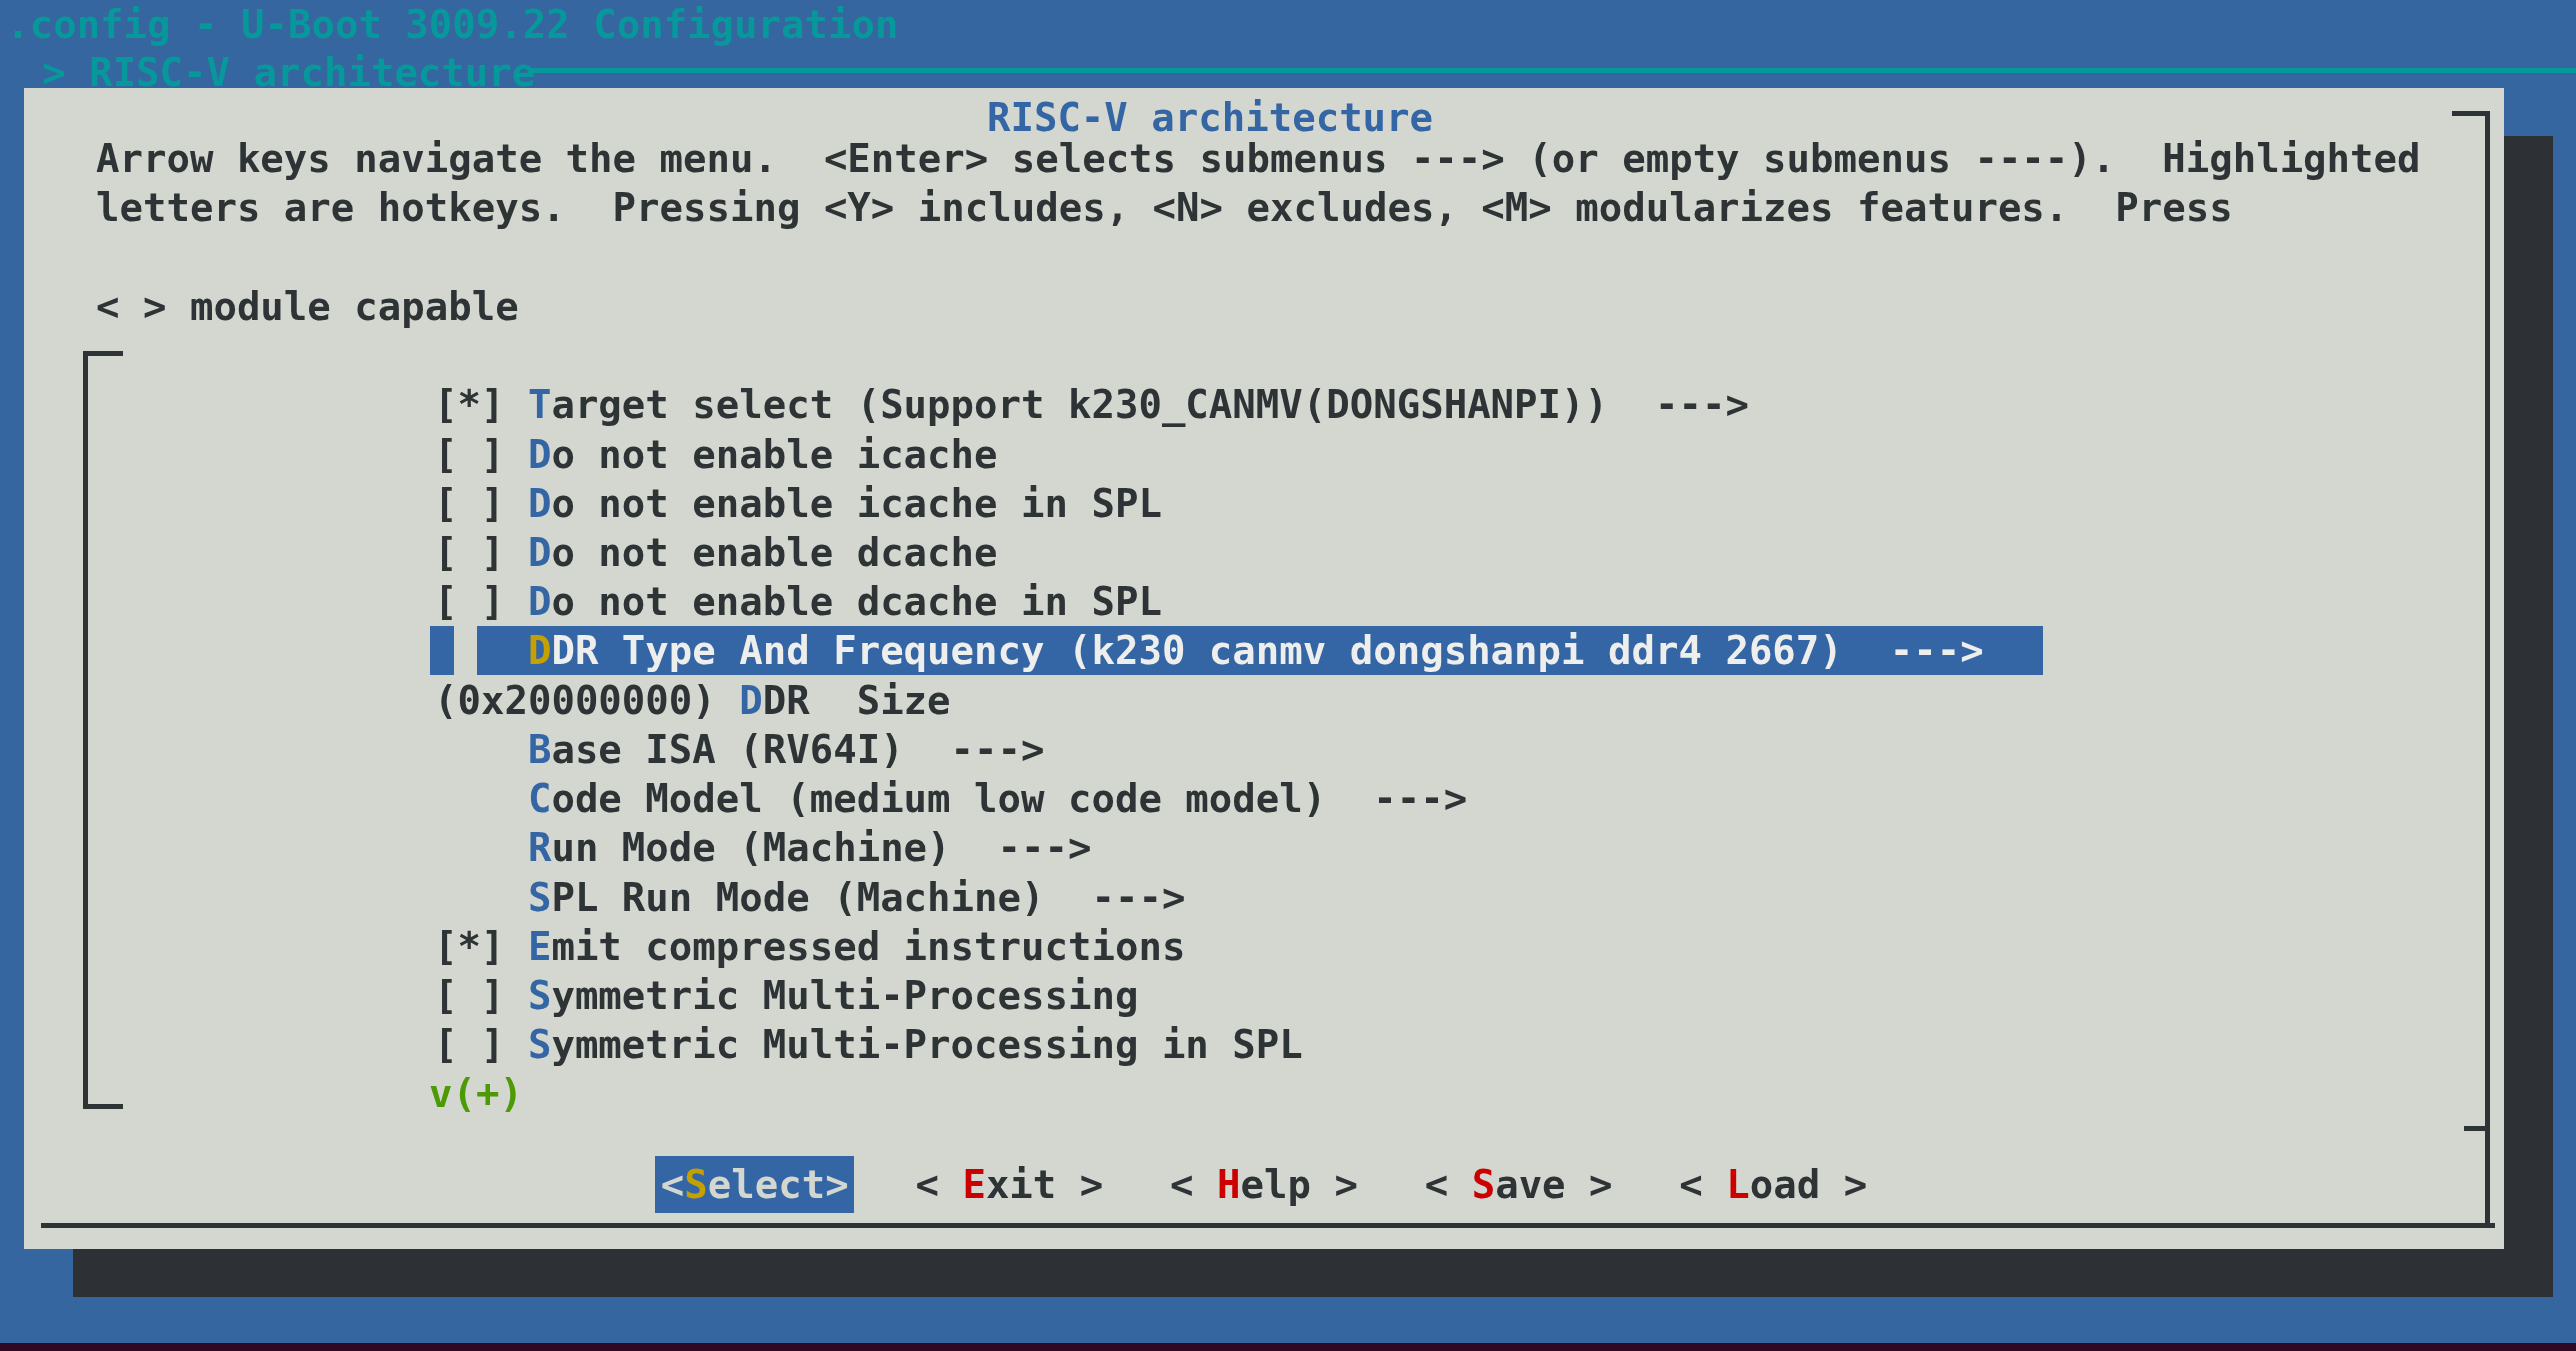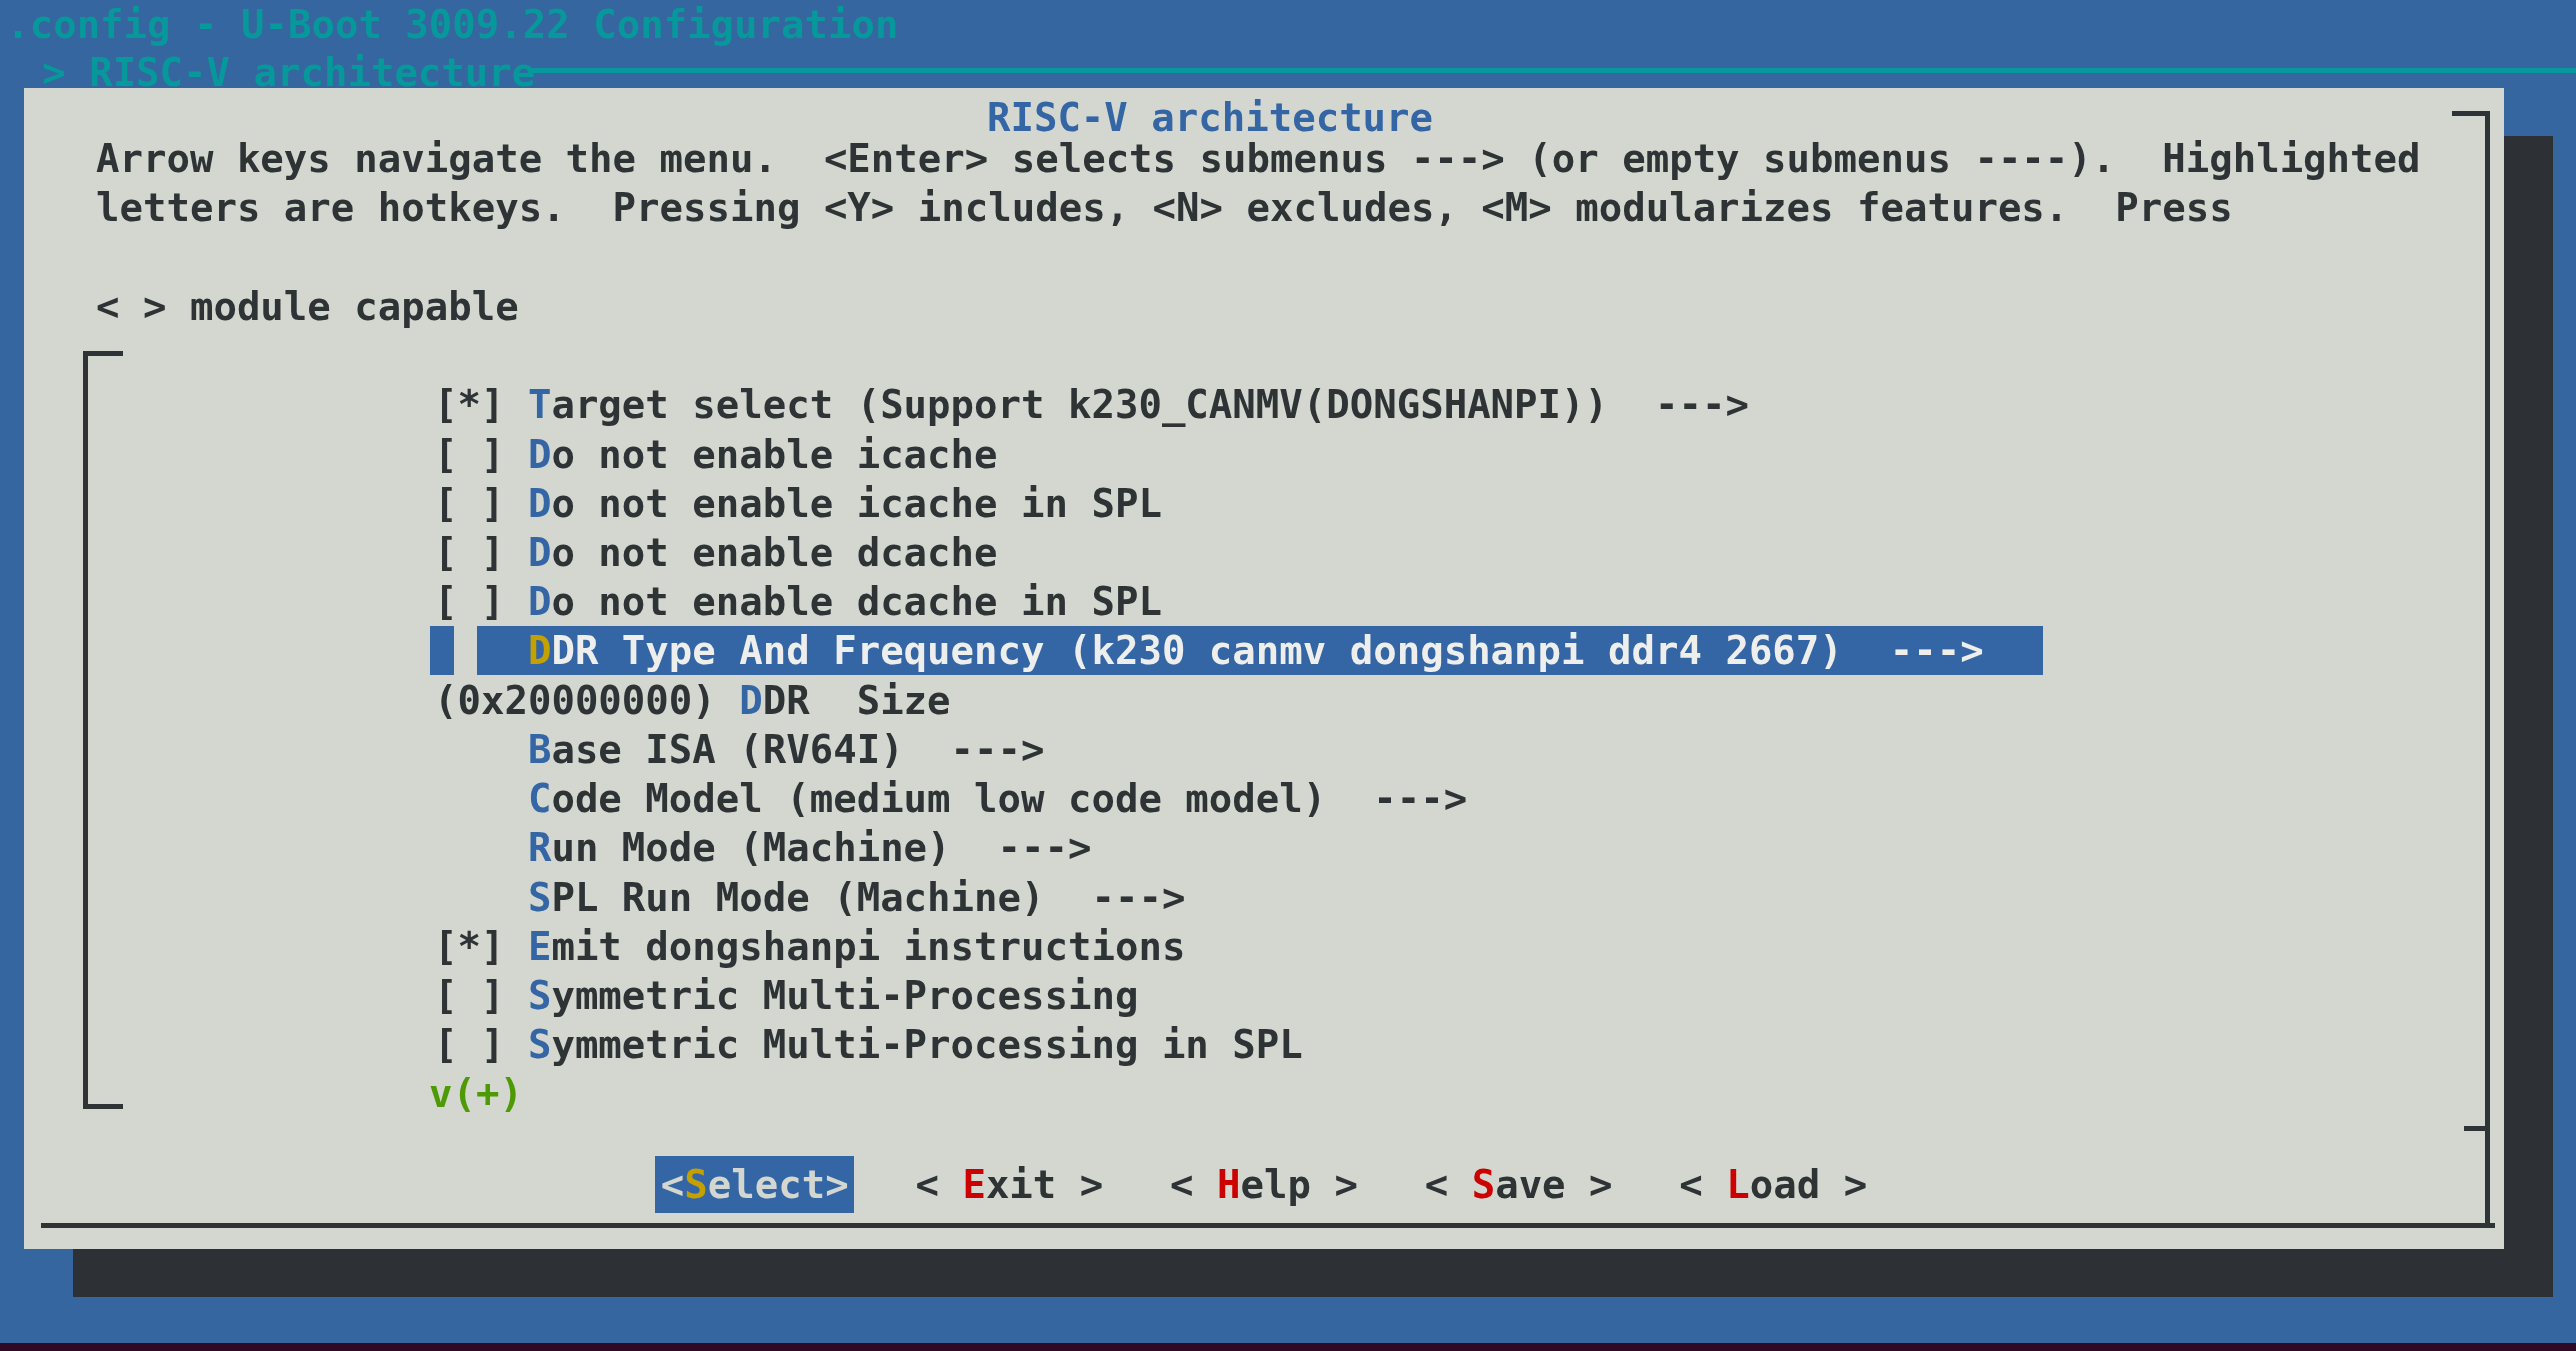--- a/index.html
+++ b/index.html
@@ -69,21 +69,21 @@
   <div class="menu-row" style="top:342px;"><span class="pre">[ ] </span><span class="hk">D</span><span class="pre">o not enable icache</span></div>
   <div class="menu-row" style="top:391px;"><span class="pre">[ ] </span><span class="hk">D</span><span class="pre">o not enable icache in SPL</span></div>
   <div class="menu-row" style="top:489px;"><span class="pre">[ ] </span><span class="hk">D</span><span class="pre">o not enable dcache in SPL</span></div>
   <div class="menu-row" style="top:440px;"><span class="pre">[ ] </span><span class="hk">D</span><span class="pre">o not enable dcache</span></div>
   <div class="menu-row hl" style="top:538px;"><span class="pre">    </span><span class="hk">D</span><span class="pre">DR Type And Frequency (k230 canmv dongshanpi ddr4 2667)  ---&gt;</span></div>
   <div class="menu-row" style="top:588px;"><span class="pre">(0x20000000) </span><span class="hk">D</span><span class="pre">DR  Size</span></div>
   <div class="menu-row" style="top:637px;"><span class="pre">    </span><span class="hk">B</span><span class="pre">ase ISA (RV64I)  ---&gt;</span></div>
   <div class="menu-row" style="top:686px;"><span class="pre">    </span><span class="hk">C</span><span class="pre">ode Model (medium low code model)  ---&gt;</span></div>
   <div class="menu-row" style="top:735px;"><span class="pre">    </span><span class="hk">R</span><span class="pre">un Mode (Machine)  ---&gt;</span></div>
   <div class="menu-row" style="top:785px;"><span class="pre">    </span><span class="hk">S</span><span class="pre">PL Run Mode (Machine)  ---&gt;</span></div>
-  <div class="menu-row" style="top:834px;"><span class="pre">[*] </span><span class="hk">E</span><span class="pre">mit dongshanpi instructions</span></div>
+  <div class="menu-row" style="top:834px;"><span class="pre">[*] </span><span class="hk">E</span><span class="pre">mit compressed instructions</span></div>
   <div class="menu-row" style="top:883px;"><span class="pre">[ ] </span><span class="hk">S</span><span class="pre">ymmetric Multi-Processing</span></div>
   <div class="menu-row" style="top:932px;"><span class="pre">[ ] </span><span class="hk">S</span><span class="pre">ymmetric Multi-Processing in SPL</span></div>
 
   <div class="more-ind">v(+)</div>
 
   <div class="btn-row">
     <span class="btn active"><span>&lt;</span><span class="hk">S</span><span>elect&gt;</span></span>
     <span class="btn"><span>&lt; </span><span class="hk">E</span><span>xit &gt;</span></span>
     <span class="btn"><span>&lt; </span><span class="hk">H</span><span>elp &gt;</span></span>
     <span class="btn"><span>&lt; </span><span class="hk">S</span><span>ave &gt;</span></span>

